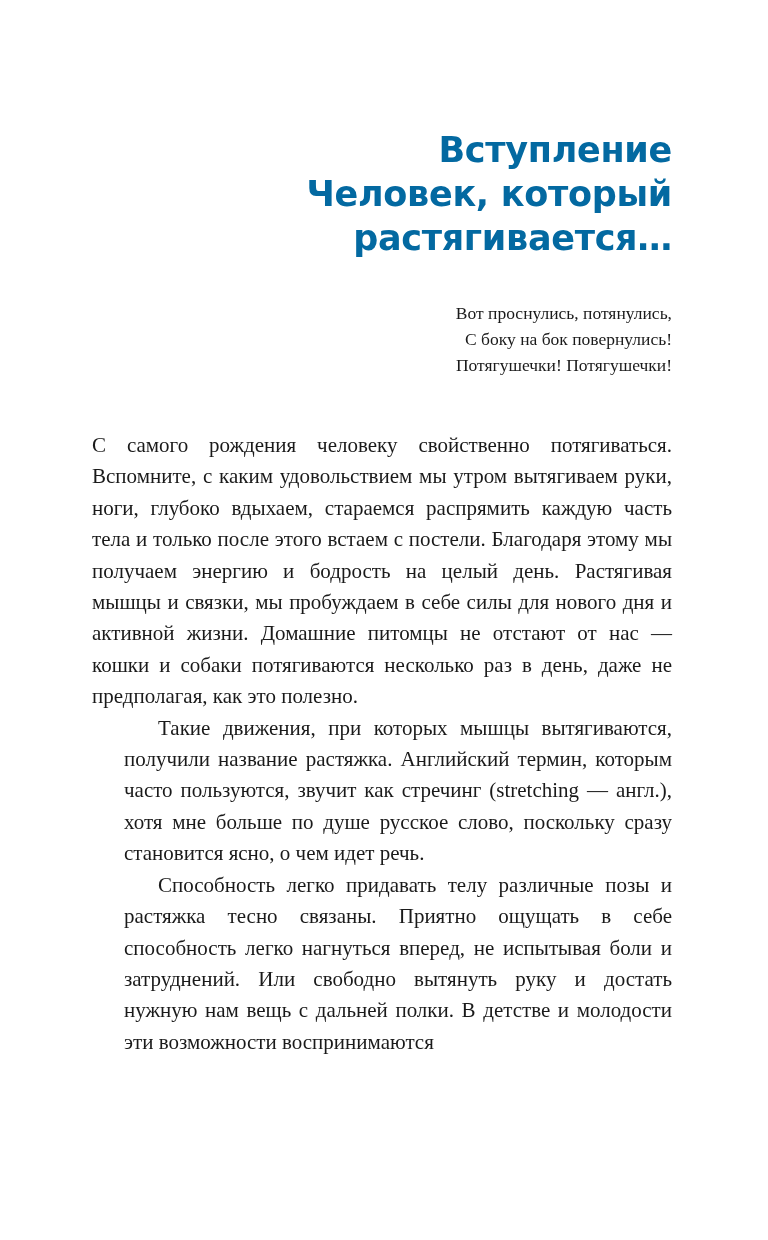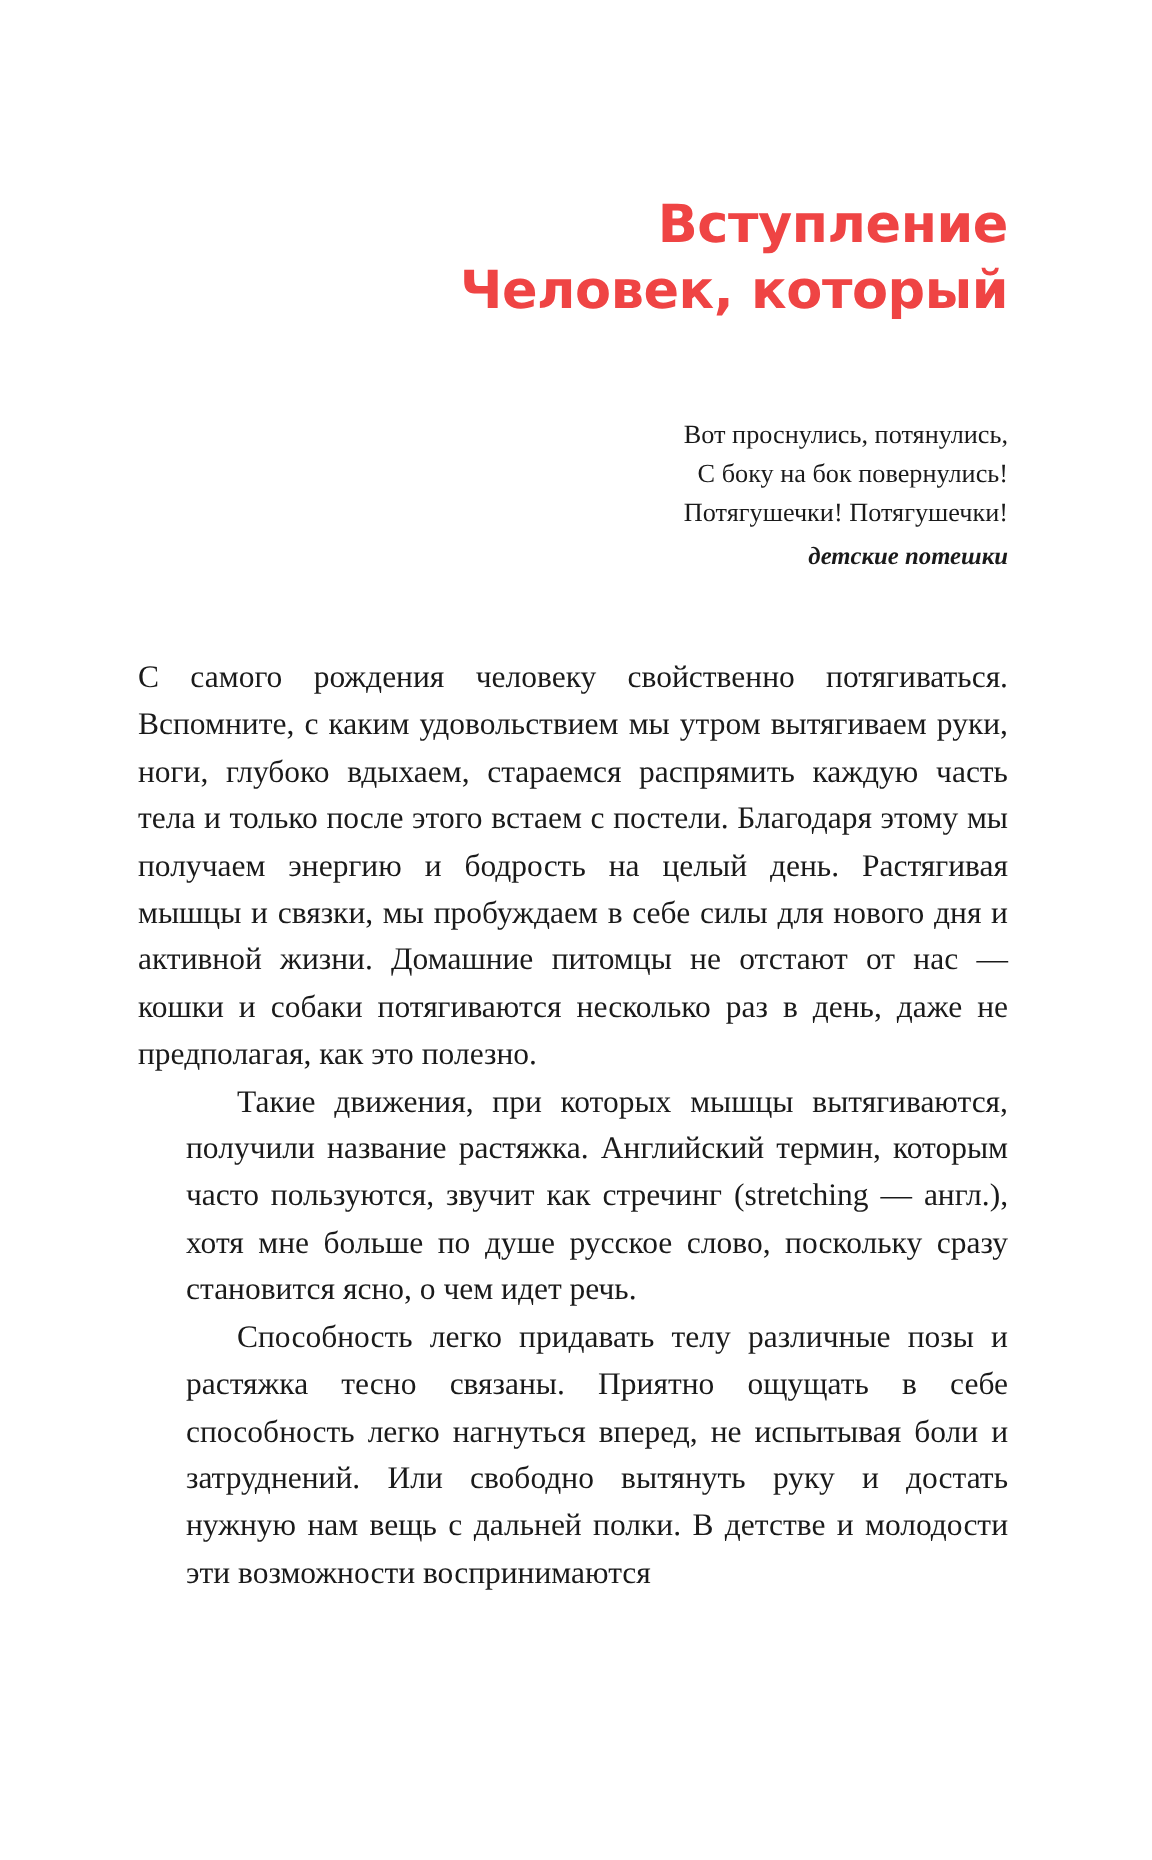--- a/index.html
+++ b/index.html
@@ -22,29 +22,29 @@
     padding: 0 96px 0 92px;
   }
   .chapter-heading {
     margin: 0;
     padding-top: 128px;
     text-align: right;
     font-family: "DejaVu Sans", sans-serif;
     font-weight: bold;
     font-size: 35px;
     line-height: 44px;
-    color: #ef4444;
+    color: #0369a1;
     letter-spacing: -0.3px;
   }
   .chapter-heading .line {
     display: block;
     white-space: nowrap;
   }
   .epigraph {
-    margin-top: 60px;
+    margin-top: 40px;
     text-align: right;
     font-size: 17.5px;
     line-height: 26px;
     color: #1a1a1a;
   }
   .epigraph .line {
     display: block;
   }
   .epigraph-source {
     display: block;
@@ -73,27 +73,27 @@
   }
 </style>
 </head>
 <body>
 
 <div class="page">
 
   <h1 class="chapter-heading">
     <span class="line">Вступление</span>
     <span class="line">Человек, который</span>
+    <span class="line">растягивается…</span>
   </h1>
 
   <div class="epigraph">
     <span class="line">Вот проснулись, потянулись,</span>
     <span class="line">С боку на бок повернулись!</span>
     <span class="line">Потягушечки! Потягушечки!</span>
-    <span class="epigraph-source">детские потешки</span>
   </div>
 
   <div class="body-text">
     <p>С самого рождения человеку свойственно потяги­ваться. Вспомните, с каким удовольствием мы утром вытягиваем руки, ноги, глубоко вдыхаем, стараемся распрямить каждую часть тела и только после это­го встаем с постели. Благодаря этому мы получа­ем энергию и бодрость на целый день. Растягивая мышцы и связки, мы пробуждаем в себе силы для нового дня и активной жизни. Домашние питомцы не отстают от нас — кошки и собаки потягиваются несколько раз в день, даже не предполагая, как это полезно.</p>
     <p class="indent">Такие движения, при которых мышцы вытягива­ются, получили название растяжка. Английский тер­мин, которым часто пользуются, звучит как стречинг (stretching — англ.), хотя мне больше по душе рус­ское слово, поскольку сразу становится ясно, о чем идет речь.</p>
     <p class="indent">Способность легко придавать телу различные позы и растяжка тесно связаны. Приятно ощущать в себе способность легко нагнуться вперед, не испытывая боли и затруднений. Или свободно вытянуть руку и достать нужную нам вещь с дальней полки. В дет­стве и молодости эти возможности воспринимаются</p>
   </div>
 
 </div>
 

